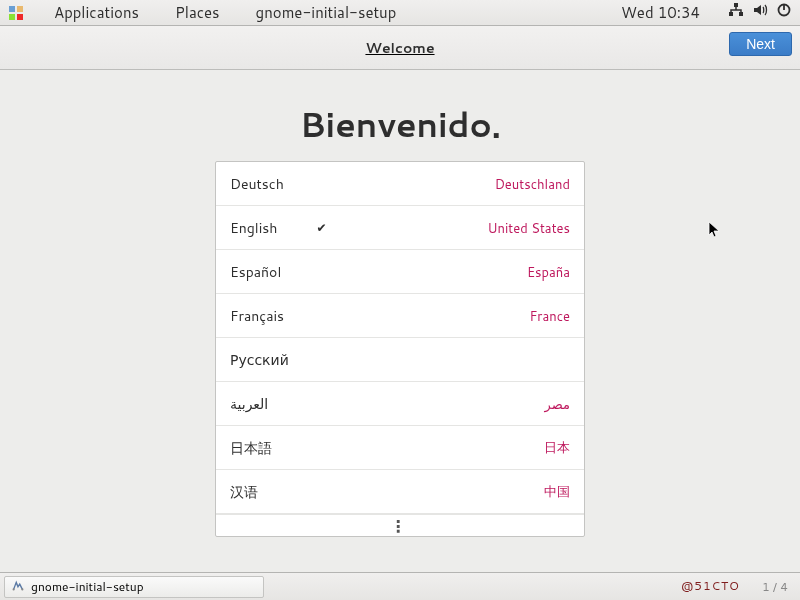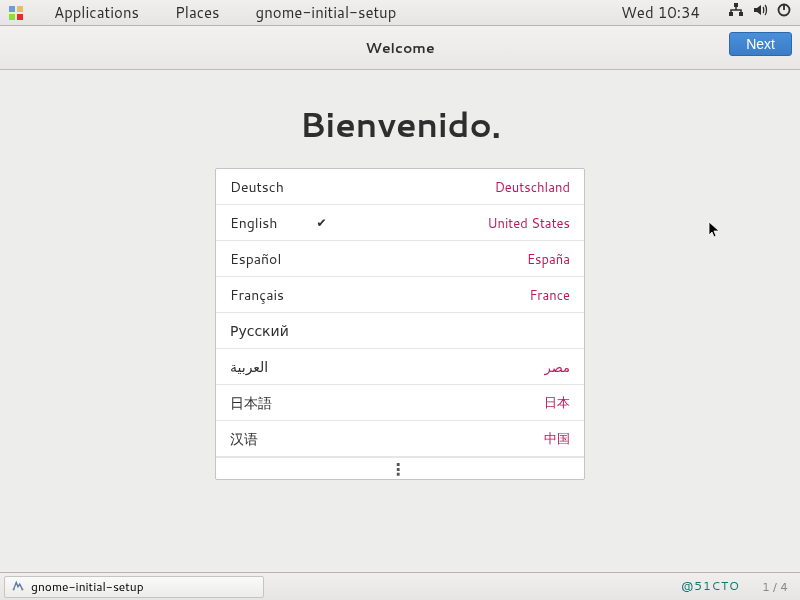--- a/index.html
+++ b/index.html
@@ -8,43 +8,43 @@
   
   .topbar { height: 26px; background: linear-gradient(#f0efee, #e6e5e3); border-bottom: 1px solid #b4b4b2; display: flex; align-items: center; padding: 0 4px; font-size: 15px; color: #2e2e2e; gap: 16px; }
   .topbar .activities-icon { width: 16px; height: 16px; margin-left: 4px; margin-right: 4px; }
   .topbar .menu-item { padding: 0 10px; cursor: default; }
   .topbar .spacer { flex: 1; }
   .topbar .clock { padding: 0 8px; margin-left: 20px; }
   .topbar .tray { display: flex; align-items: center; gap: 8px; padding: 0 4px; }
   .tray svg { width: 16px; height: 16px; }
   
   
-  .headerbar { height: 44px; background: linear-gradient(#f2f1f0, #e9e8e7); border-bottom: 1px solid #bcbcba; display: flex; align-items: center; justify-content: center; position: relative; }
+  .headerbar { height: 44px; background: linear-gradient(#f2f1f0, #e9e8e7); border-bottom: 1px solid #bcbcba; display: flex; align-items: center; justify-content: center; position: relative; text-decoration: underline; }
   .headerbar .title { font-weight: bold; font-size: 14px; color: #2e2e2e; }
   .headerbar .next-btn { position: absolute; right: 8px; top: 6px; height: 24px; padding: 0 16px; background: linear-gradient(#4a90d9, #3b7cc7); color: #fff; border: 1px solid #2d68ad; border-radius: 3px; font-size: 14px; cursor: pointer; }
   
   
   .main { position: absolute; top: 70px; bottom: 28px; left: 0; right: 0; background: #ededeb; display: flex; flex-direction: column; align-items: center; }
-  .main h1 { font-size: 34px; font-weight: 600; color: #2e2e2e; margin: 30px 0 20px; letter-spacing: -0.5px; }
+  .main h1 { font-size: 34px; font-weight: 600; color: #2e2e2e; margin: 30px 0 13px; letter-spacing: -0.5px; }
   
   .lang-list { width: 370px; background: #fff; border: 1px solid #c4c4c2; border-radius: 2px; max-height: 400px; overflow: hidden; }
-  .lang-row { display: flex; align-items: center; height: 36px; padding: 0 14px; border-bottom: 1px solid #e5e5e3; font-size: 14px; cursor: pointer; gap: 31px; }
+  .lang-row { display: flex; align-items: center; height: 44px; padding: 0 14px; border-bottom: 1px solid #e5e5e3; font-size: 14px; cursor: pointer; gap: 31px; }
   .lang-row:last-child { border-bottom: none; }
   .lang-row .lang-name { color: #2e2e2e; font-weight: 500; }
   .lang-row .check { margin-left: 8px; font-size: 12px; color: #2e2e2e; }
   .lang-row .country { margin-left: auto; color: #be185d; font-size: 13px; }
   .more-row { display:flex; justify-content:center; align-items:center; height:22px; color:#555; border-top:1px solid #e5e5e3; cursor:pointer; letter-spacing:4px; font-weight:bold; }
   
   
   .taskbar { position: absolute; bottom: 0; left: 0; right: 0; height: 28px; background: linear-gradient(#f0efee, #e6e5e3); border-top: 1px solid #b4b4b2; display:flex; align-items:center; padding: 0 4px; font-size: 12px; }
   .task-btn { display:flex; align-items:center; gap:6px; background: linear-gradient(#fafafa,#ececea); border:1px solid #c4c4c2; border-radius:2px; padding: 2px 10px 2px 6px; height: 22px; cursor:pointer; min-width: 260px; }
   .task-btn svg { width:14px; height:14px; }
   .taskbar .spacer { flex:1; }
   .pager { font-size: 12px; color:#888; padding-right:8px; }
-  .watermark { position:absolute; right:60px; bottom:6px; color:#0f766e; font-size:12px; letter-spacing:1px; pointer-events:none;margin-top:8px; }
+  .watermark { position:absolute; right:60px; bottom:6px; color:#7f1d1d; font-size:12px; letter-spacing:1px; pointer-events:none;margin-top:8px; }
   
   
   .cursor { position:absolute; left:708px; top:221px; pointer-events:none; }
   .cursor svg { width:14px; height:18px; }
 </style>
 </head>
 <body>
 
 <div class="topbar">
   <span class="activities-icon">

